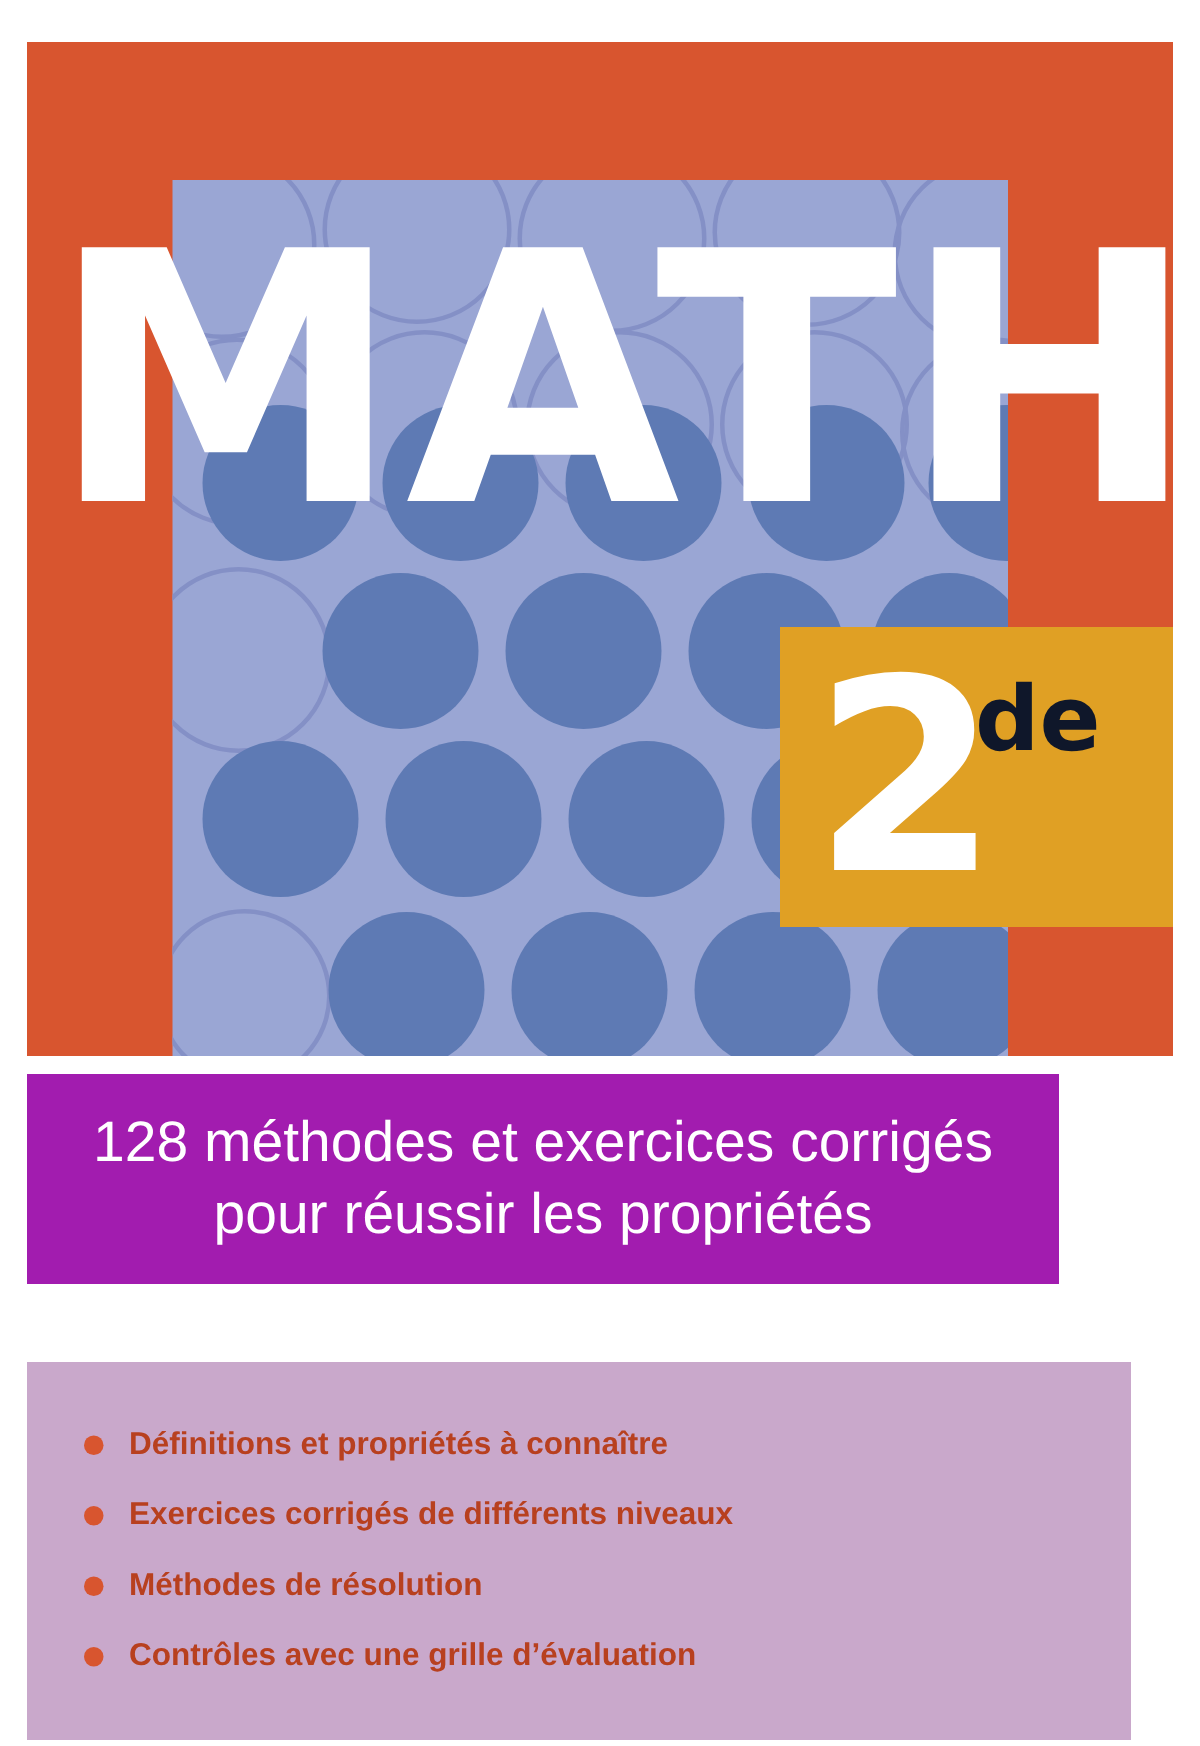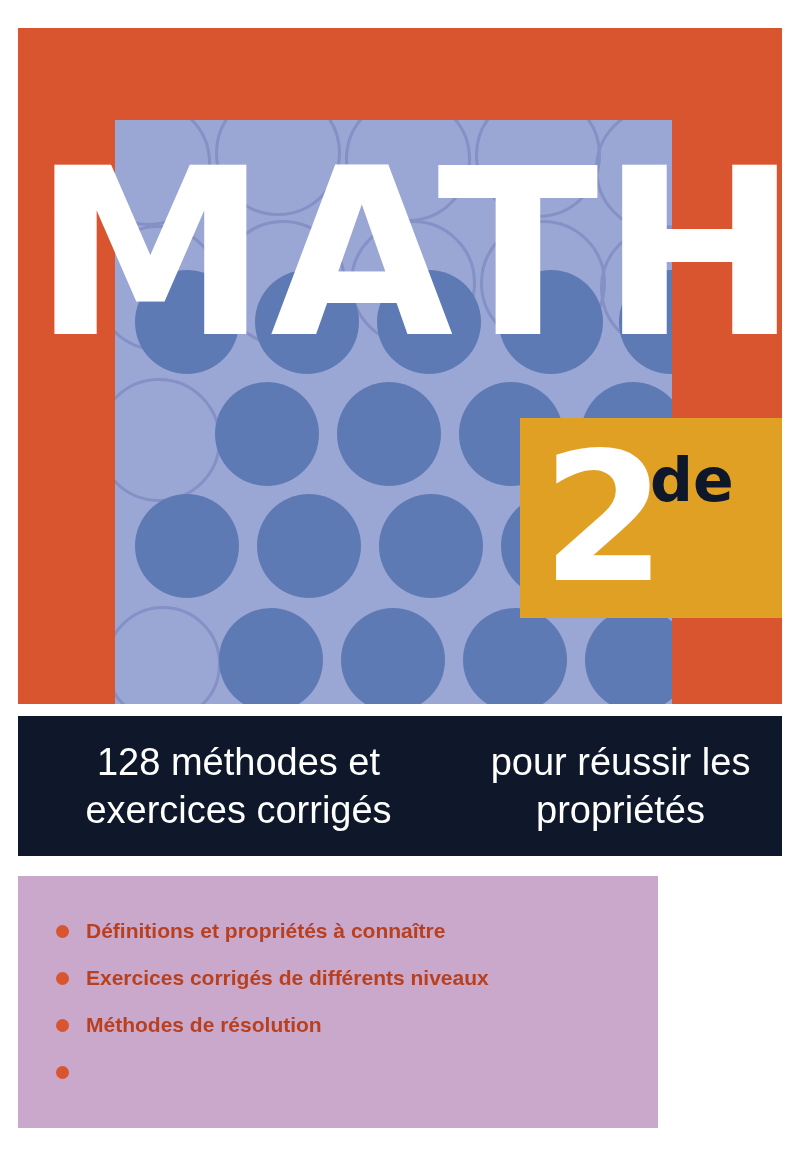--- a/index.html
+++ b/index.html
@@ -100,43 +100,43 @@
     font-size: 60px;
     line-height: 80px;
     color: #0f172a;
   }
 
   
   .subtitle-band {
     position: absolute;
     left: 18px;
     top: 716px;
-    width: 764px;
+    width: 688px;
     height: 140px;
-    background: #0f172a;
+    background: #a21caf;
     display: flex;
-    flex-direction: row;
+    flex-direction: column;
     align-items: center;
     justify-content: center;
   }
   .subtitle-line {
     color: #ffffff;
     font-size: 38px;
     line-height: 48px;
     font-weight: 400;
     letter-spacing: 0px;
     text-align: center;
   }
 
   
   .bullets-band {
     position: absolute;
     left: 18px;
-    top: 876px;
-    width: 640px;
+    top: 908px;
+    width: 736px;
     height: 252px;
     background: #c9a8cb;
   }
   .bullets-list {
     position: absolute;
     left: 36px;
     top: 42px;
     margin: 0;
     padding: 0;
     list-style: none;
@@ -228,18 +228,19 @@
       <li>
         <span class="dot"></span>
         <span>Exercices corrigés de différents niveaux</span>
       </li>
       <li>
         <span class="dot"></span>
         <span>Méthodes de résolution</span>
       </li>
       <li>
         <span class="dot"></span>
+        <span>Contrôles avec une grille d’évaluation</span>
       </li>
     </ul>
 
   </div>
 
 </div>
 
 </body></html>

